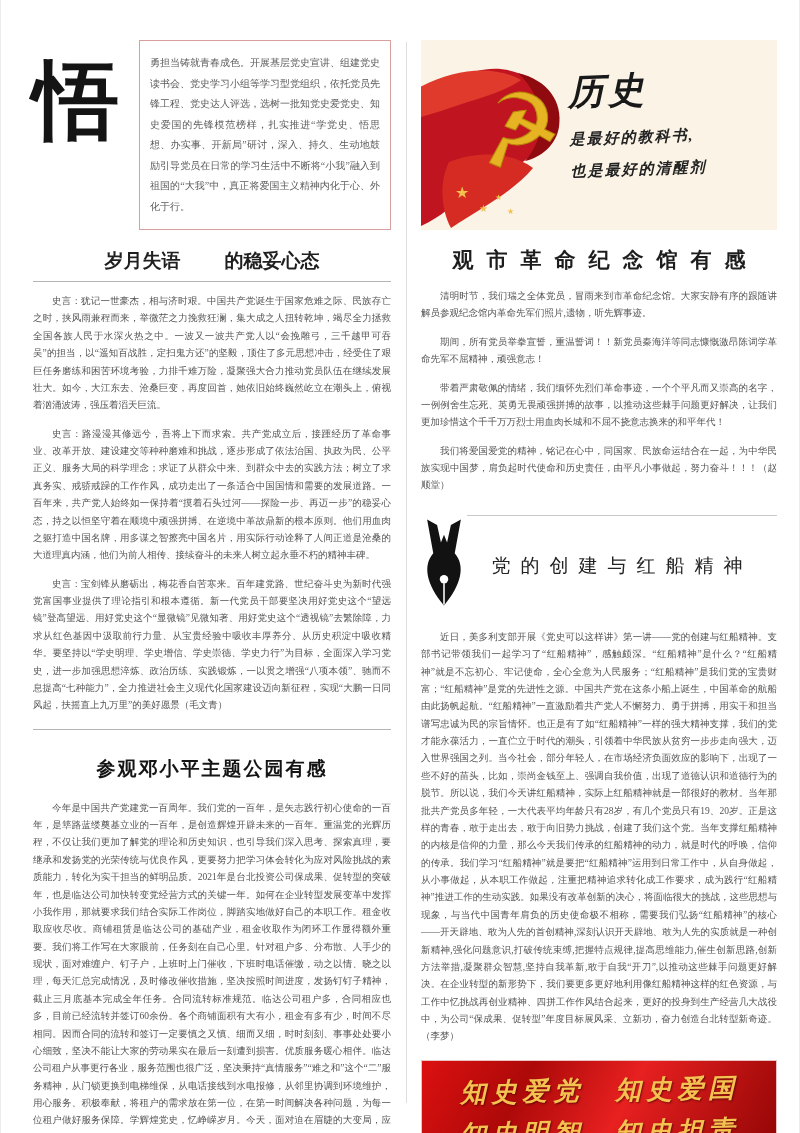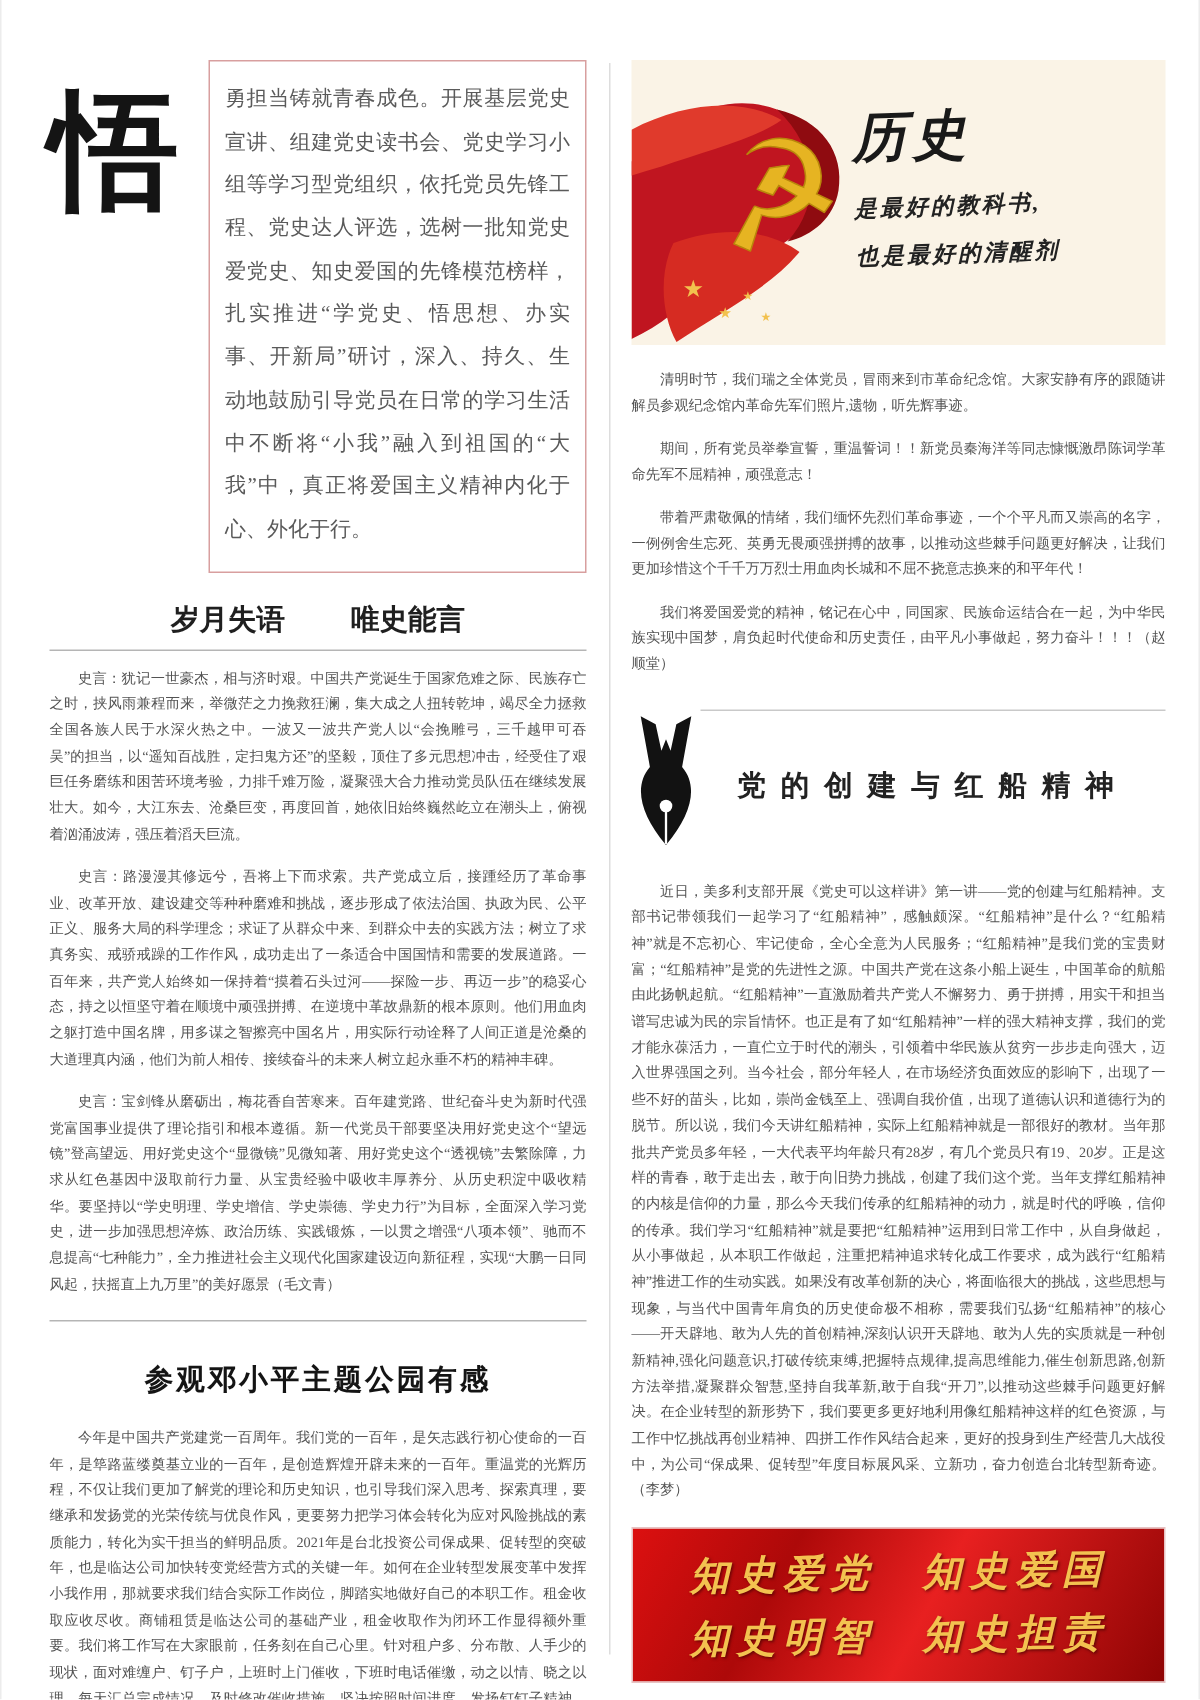--- a/index.html
+++ b/index.html
@@ -26,21 +26,21 @@
   
   .masthead { display: flex; gap: 20px; align-items: flex-start; }
   .big-char {
     font-size: 86px; font-weight: bold; color: #141414;
     line-height: 1.25; flex: none; padding-top: 8px;
   }
   .intro-box {
     flex: 1;
     border: 1px solid #d89f9f;
     padding: 12px 10px;
-    font-size: 14px; line-height: 2.05;
+    font-size: 10px; line-height: 2.05;
     text-align: justify; color: #5a5a5a;
   }
   .a1-title {
     display: flex; justify-content: center; gap: 44px;
     font-family: "Liberation Sans", sans-serif;
     font-size: 19px; font-weight: bold; color: #1f1f1f;
     margin: 18px 0 7px;
   }
   .rule { border-top: 1px solid #b5b5b5; margin: 0 0 10px; }
   .body-p {
@@ -83,21 +83,21 @@
     display: flex; align-items: stretch;
     margin: 20px 0 12px;
   }
   .pen-icon { flex: none; width: 46px; height: 106px; margin-top: -4px; }
   .pen-head {
     flex: 1; border-top: 1px solid #c9c9c9;
     display: flex; align-items: center; justify-content: center;
   }
   .a4-title {
     font-family: "Liberation Sans", sans-serif;
-    font-size: 19px; font-weight: bold; color: #222;
+    font-size: 19px; font-weight: normal; color: #222;
     letter-spacing: 10px; white-space: nowrap;
   }
   .slogan {
     margin-top: 14px; height: 104px;
     border: 1px solid #e7c3c3;
     background: linear-gradient(118deg, #dc1010 0%, #ad0909 28%, #e82020 55%, #8f0404 100%);
     display: flex; flex-direction: column; justify-content: center; align-items: center;
     gap: 7px;
   }
   .slogan-line {
@@ -115,21 +115,21 @@
   <div class="col-left">
 
     <div class="masthead">
       <div class="big-char">悟</div>
       <div class="intro-box">勇担当铸就青春成色。开展基层党史宣讲、组建党史读书会、党史学习小组等学习型党组织，依托党员先锋工程、党史达人评选，选树一批知党史爱党史、知史爱国的先锋模范榜样，扎实推进“学党史、悟思想、办实事、开新局”研讨，深入、持久、生动地鼓励引导党员在日常的学习生活中不断将“小我”融入到祖国的“大我”中，真正将爱国主义精神内化于心、外化于行。</div>
     </div>
 
     <div>
       <div class="a1-title">
         <span>岁月失语</span>
-        <span>唯史能言</span>
+        <span>的稳妥心态</span>
       </div>
       <div class="rule"></div>
       <p class="body-p">史言：犹记一世豪杰，相与济时艰。中国共产党诞生于国家危难之际、民族存亡之时，挟风雨兼程而来，举微茫之力挽救狂澜，集大成之人扭转乾坤，竭尽全力拯救全国各族人民于水深火热之中。一波又一波共产党人以“会挽雕弓，三千越甲可吞吴”的担当，以“遥知百战胜，定扫鬼方还”的坚毅，顶住了多元思想冲击，经受住了艰巨任务磨练和困苦环境考验，力排千难万险，凝聚强大合力推动党员队伍在继续发展壮大。如今，大江东去、沧桑巨变，再度回首，她依旧始终巍然屹立在潮头上，俯视着汹涌波涛，强压着滔天巨流。</p>
       <p class="body-p">史言：路漫漫其修远兮，吾将上下而求索。共产党成立后，接踵经历了革命事业、改革开放、建设建交等种种磨难和挑战，逐步形成了依法治国、执政为民、公平正义、服务大局的科学理念；求证了从群众中来、到群众中去的实践方法；树立了求真务实、戒骄戒躁的工作作风，成功走出了一条适合中国国情和需要的发展道路。一百年来，共产党人始终如一保持着“摸着石头过河——探险一步、再迈一步”的稳妥心态，持之以恒坚守着在顺境中顽强拼搏、在逆境中革故鼎新的根本原则。他们用血肉之躯打造中国名牌，用多谋之智擦亮中国名片，用实际行动诠释了人间正道是沧桑的大道理真内涵，他们为前人相传、接续奋斗的未来人树立起永垂不朽的精神丰碑。</p>
       <p class="body-p">史言：宝剑锋从磨砺出，梅花香自苦寒来。百年建党路、世纪奋斗史为新时代强党富国事业提供了理论指引和根本遵循。新一代党员干部要坚决用好党史这个“望远镜”登高望远、用好党史这个“显微镜”见微知著、用好党史这个“透视镜”去繁除障，力求从红色基因中汲取前行力量、从宝贵经验中吸收丰厚养分、从历史积淀中吸收精华。要坚持以“学史明理、学史增信、学史崇德、学史力行”为目标，全面深入学习党史，进一步加强思想淬炼、政治历练、实践锻炼，一以贯之增强“八项本领”、驰而不息提高“七种能力”，全力推进社会主义现代化国家建设迈向新征程，实现“大鹏一日同风起，扶摇直上九万里”的美好愿景（毛文青）</p>
       <div class="a1-end-rule"></div>
     </div>
 
     <div>
       <div class="a2-title">参观邓小平主题公园有感</div>
@@ -154,20 +154,21 @@
         <text x="104" y="122" font-size="96" text-anchor="middle" transform="rotate(-12 104 122)" font-family="DejaVu Sans" fill="#e6b422" stroke="#b8860b" stroke-width="1">☭</text>
       </svg>
       <div class="hero-text">
         <div class="hero-title">历史</div>
         <div class="hero-line">是最好的教科书,</div>
         <div class="hero-line">也是最好的清醒剂</div>
       </div>
     </div>
 
     <div>
+      <div class="a3-title">观市革命纪念馆有感</div>
       <p class="body-p">清明时节，我们瑞之全体党员，冒雨来到市革命纪念馆。大家安静有序的跟随讲解员参观纪念馆内革命先军们照片,遗物，听先辉事迹。</p>
       <p class="body-p">期间，所有党员举拳宣誓，重温誓词！！新党员秦海洋等同志慷慨激昂陈词学革命先军不屈精神，顽强意志！</p>
       <p class="body-p">带着严肃敬佩的情绪，我们缅怀先烈们革命事迹，一个个平凡而又崇高的名字，一例例舍生忘死、英勇无畏顽强拼搏的故事，以推动这些棘手问题更好解决，让我们更加珍惜这个千千万万烈士用血肉长城和不屈不挠意志换来的和平年代！</p>
       <p class="body-p">我们将爱国爱党的精神，铭记在心中，同国家、民族命运结合在一起，为中华民族实现中国梦，肩负起时代使命和历史责任，由平凡小事做起，努力奋斗！！！（赵顺堂）</p>
     </div>
 
     <div>
       <div class="pen-section">
         <svg class="pen-icon" viewBox="0 0 60 120" aria-hidden="true">
           <path d="M8,2 L21,9 L26,32 L30,22 L34,32 L39,9 L52,2 L44,46 C58,62 53,87 30,114 C7,87 2,62 16,46 Z" fill="#121212"></path>

